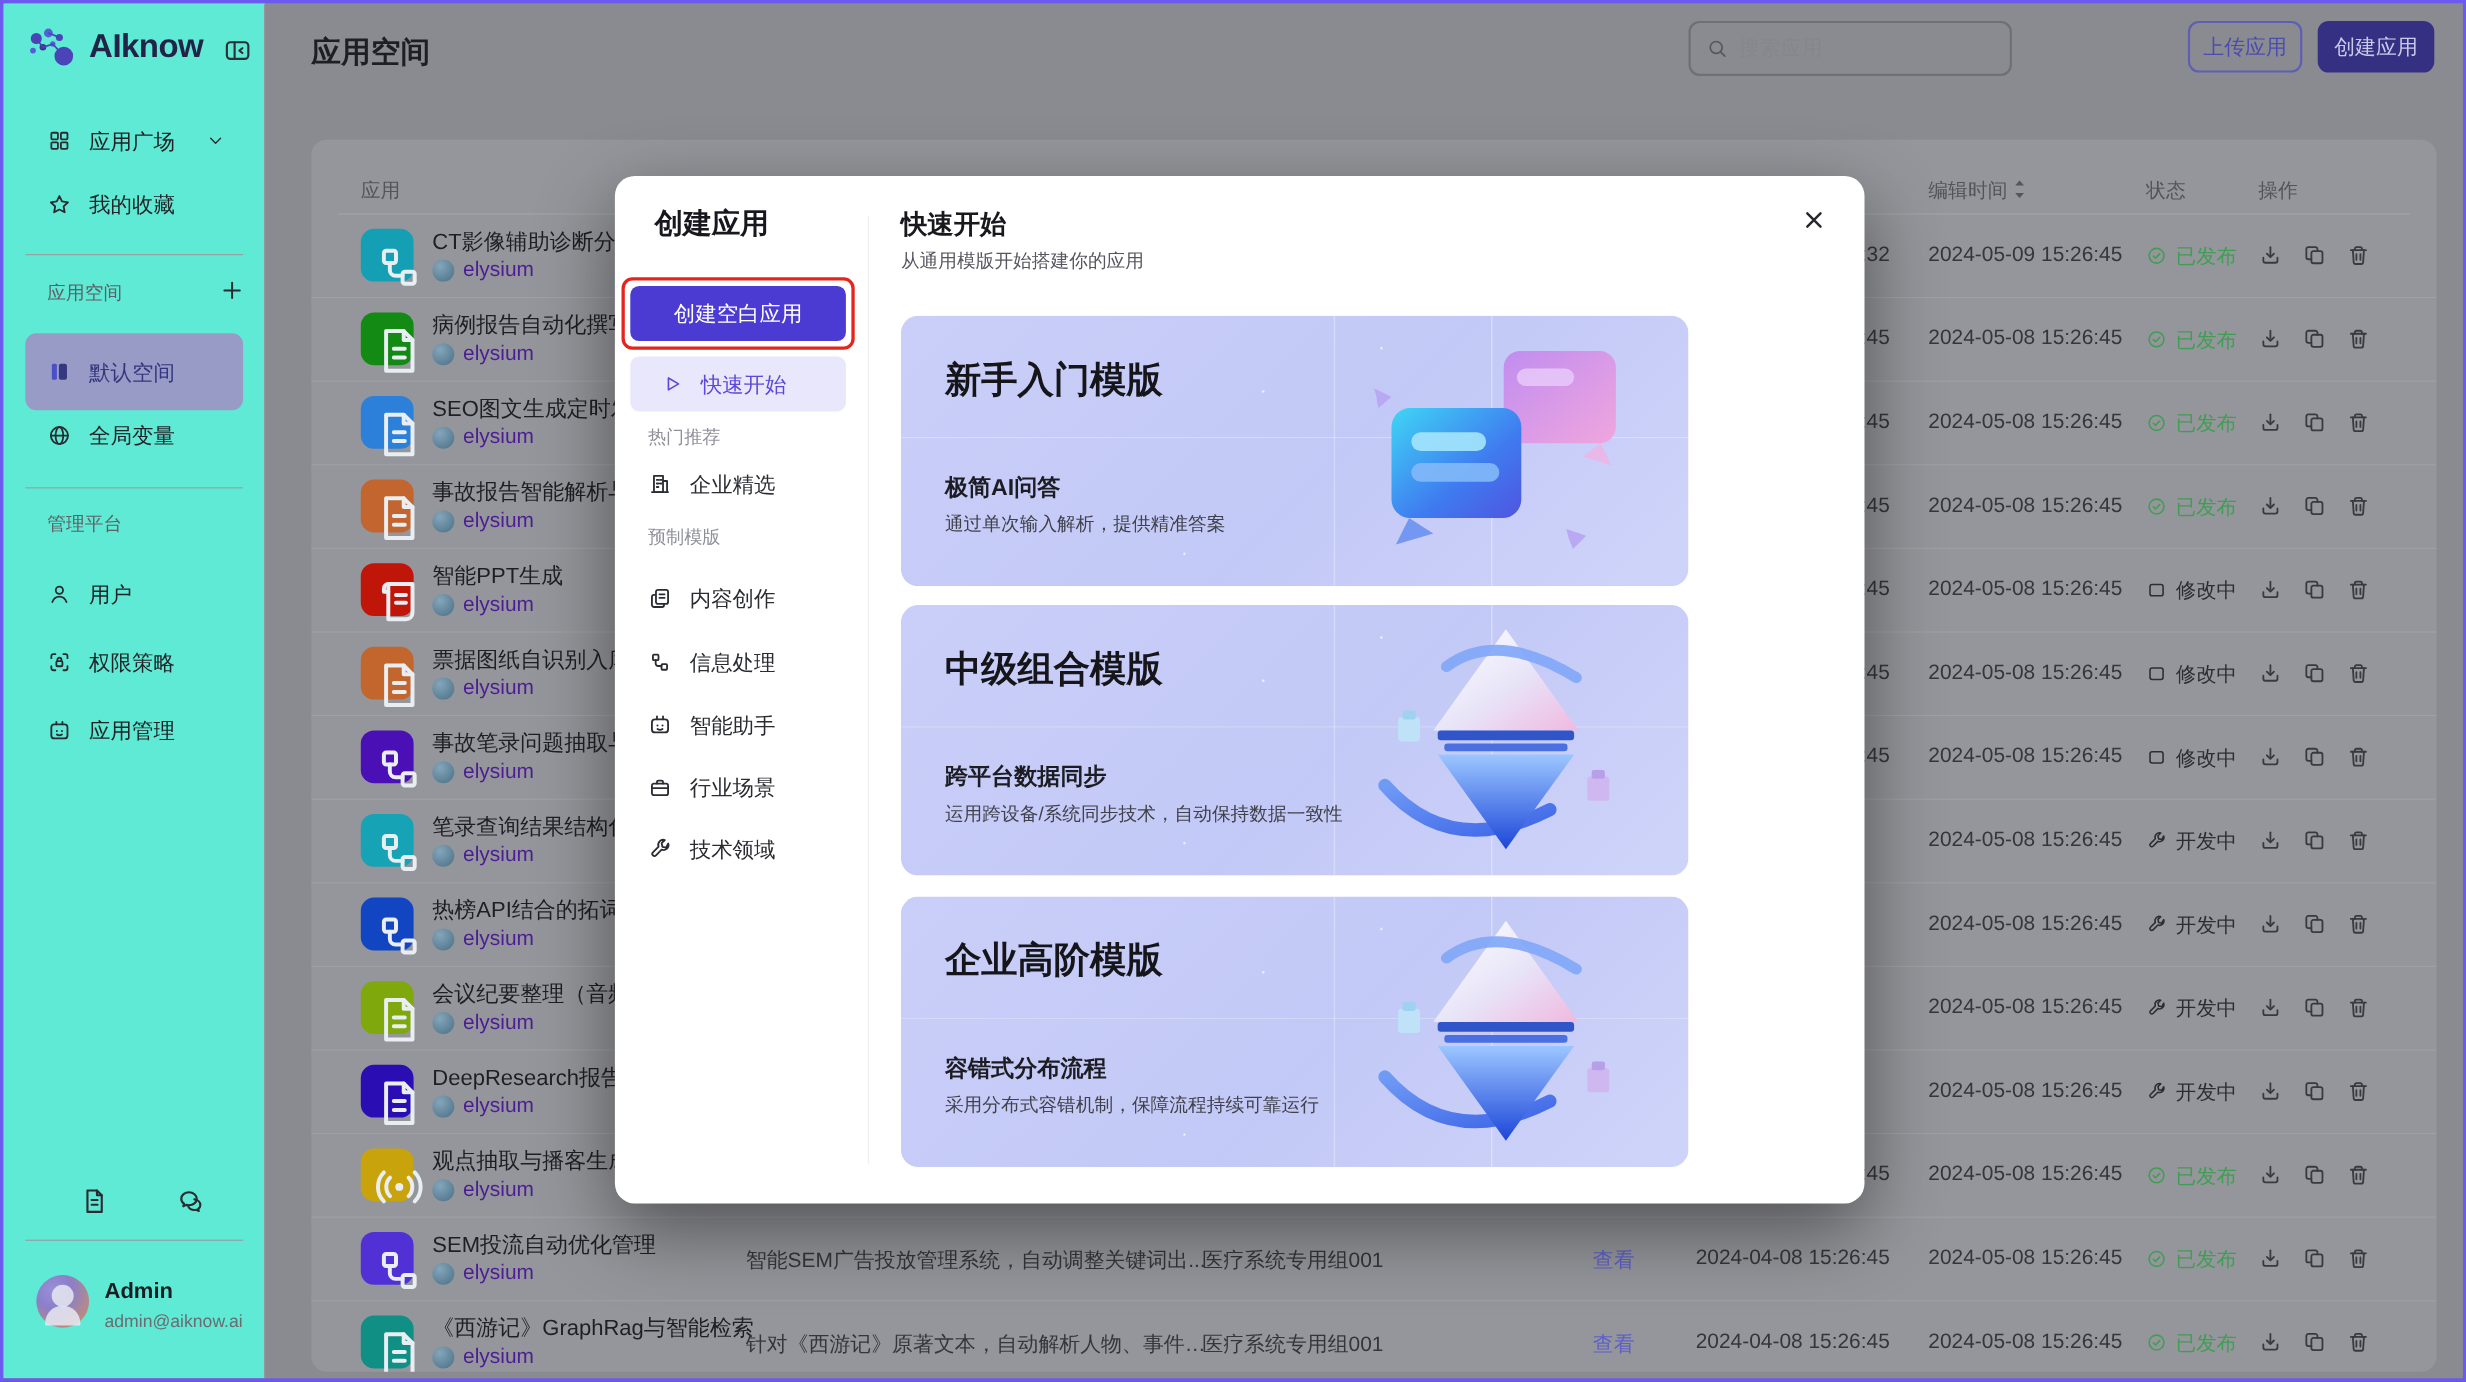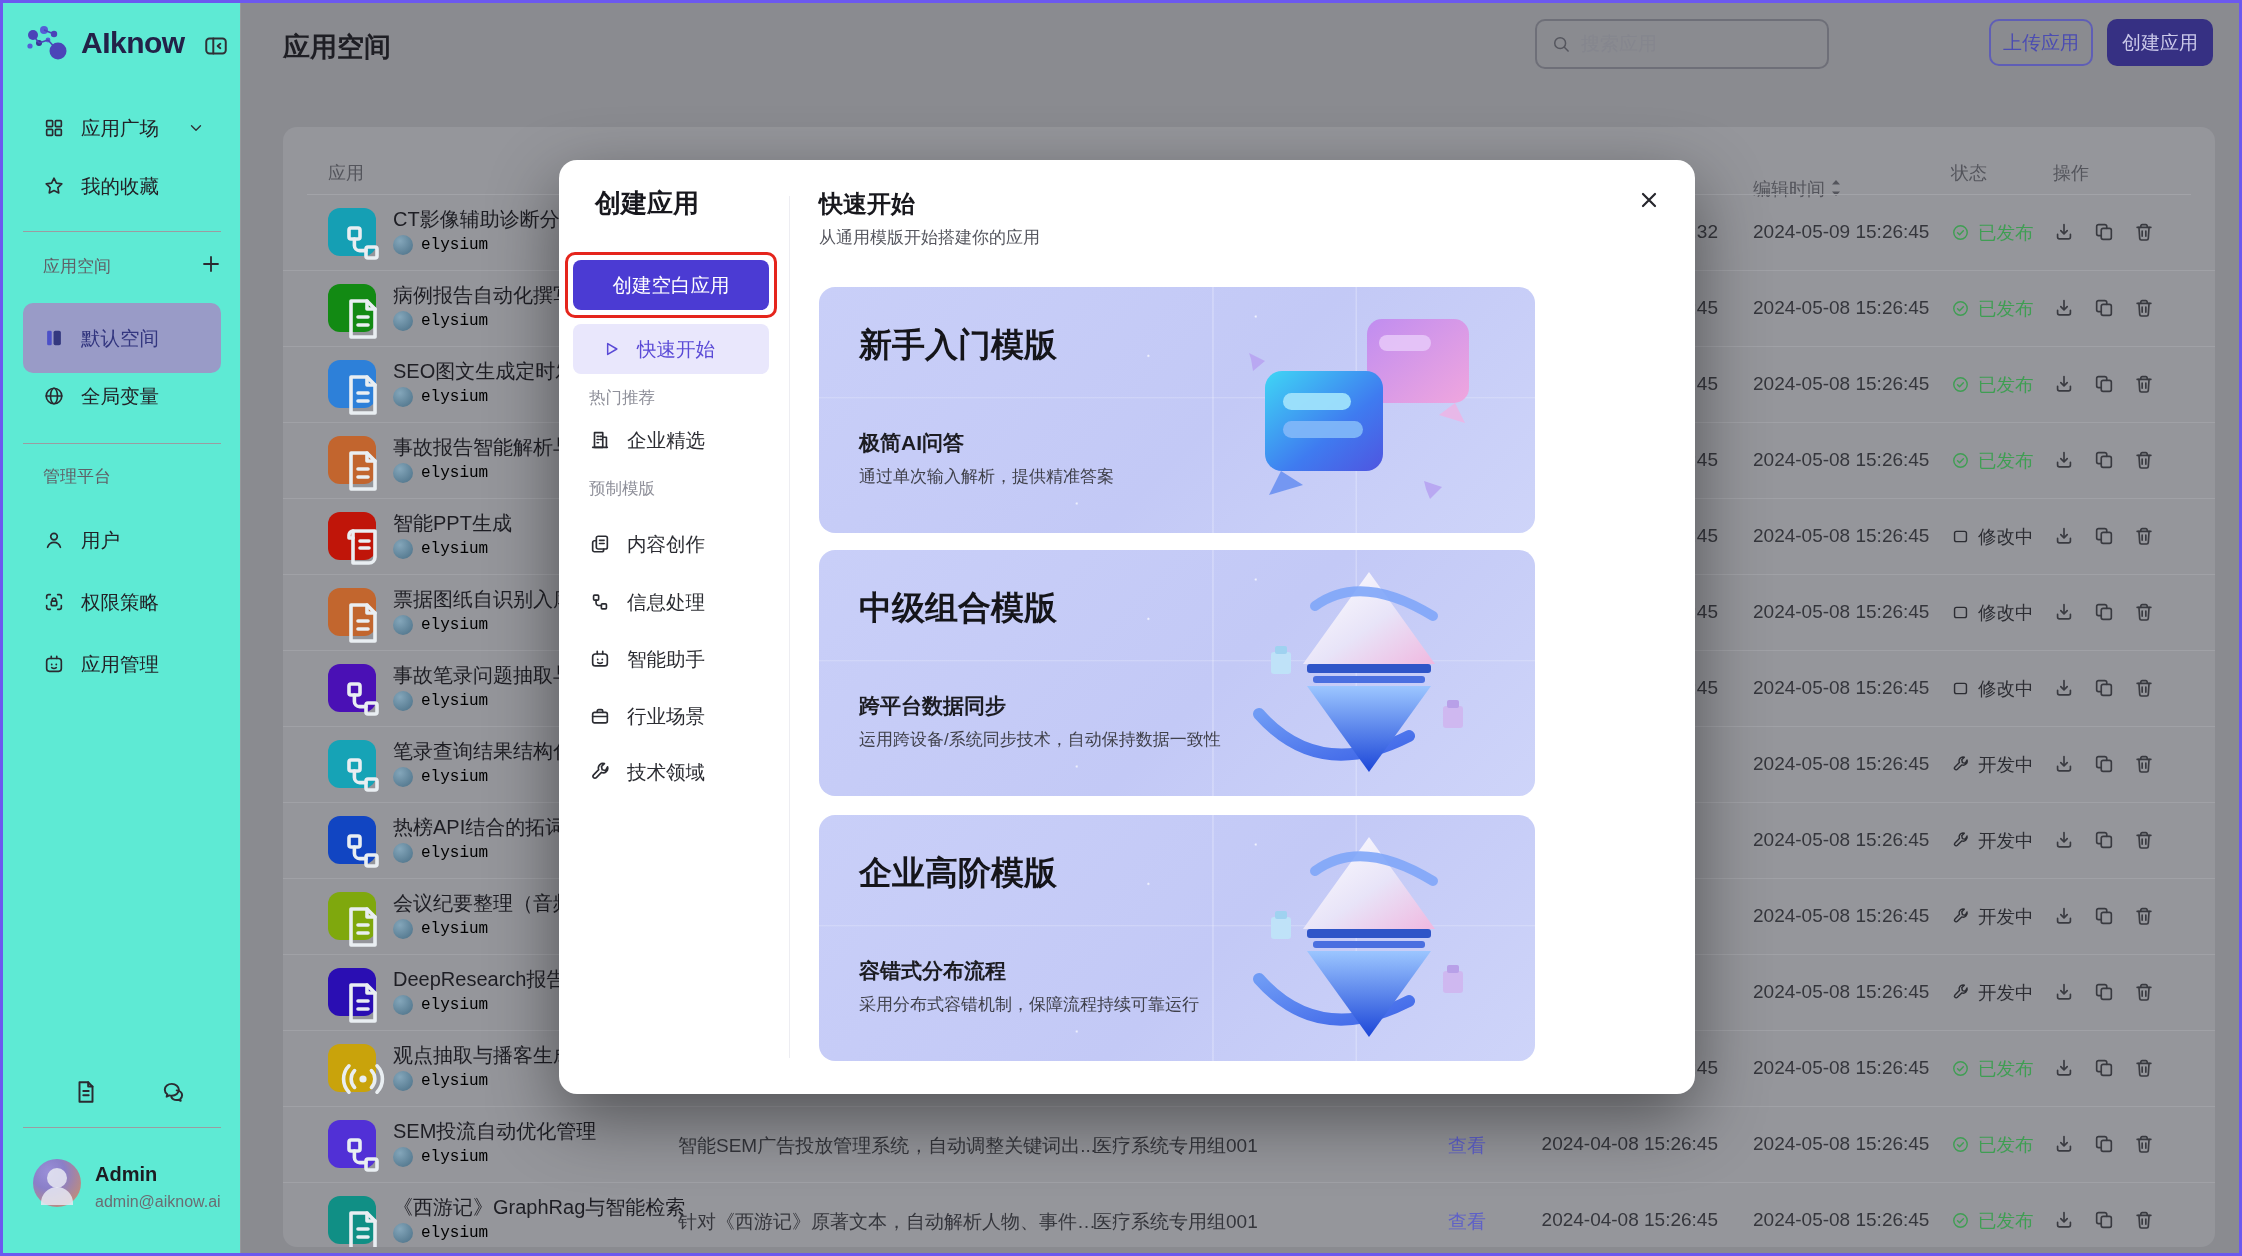--- a/index.html
+++ b/index.html
@@ -39,21 +39,21 @@
   .tcard{left:280px;top:124px;width:1932px;height:1120px;background:#95969b;border-radius:14px;overflow:hidden;}
   .thead{position:absolute;top:34px;font-size:18px;color:#54555c;}
   .thead-div{position:absolute;left:24px;top:67px;width:1884px;height:1px;background:#a2a3a8;}
   .rows{position:absolute;left:0;top:68px;width:100%;}
   .trow{position:relative;width:100%;height:75px;border-bottom:1px solid #a0a1a6;}
   .tile{position:absolute;left:45px;top:13px;width:48px;height:48px;border-radius:12px;color:#e9eef2;}
   .tile svg{position:absolute;left:11px;top:11px;width:26px;height:26px;}
   .appname{position:absolute;left:110px;top:11px;font-size:20px;font-weight:500;color:#1e1e24;white-space:nowrap;}
   .owner{position:absolute;left:110px;top:40px;display:flex;align-items:center;gap:8px;}
   .chip{width:20px;height:20px;border-radius:50%;background:radial-gradient(circle at 35% 30%,#84a6ba,#496e85);}
-  .owner span{font-size:16px;color:#000000;font-family:Liberation Mono, monospace;}
+  .owner span{font-size:19px;color:#4c1d95;}
   .cell{position:absolute;top:26px;font-size:19px;color:#35363c;white-space:nowrap;}
   .c-desc{left:395px;width:430px;overflow:hidden;text-overflow:ellipsis;}
   .c-group{left:810px;}
   .c-view{left:1165px;color:#5e60c8;font-weight:500;cursor:pointer;}
   .c-pub{left:1235px;width:200px;text-align:right;}
   .c-edit{left:1470px;}
   .status{position:absolute;left:1668px;top:25px;display:flex;align-items:center;gap:8px;font-size:18.5px;font-weight:400;}
   .status .ic{width:19px;height:19px;}
   .ops{position:absolute;left:1770px;top:26px;display:flex;gap:18px;color:#393a40;}
   .ops .ic{width:22px;height:22px;cursor:pointer;}
@@ -230,21 +230,21 @@
           <path d="M16 16l4.5 4.5"></path>
         </svg>
       </span>
     <span class="search-ph">搜索应用</span>
   </div>
   <div class="abs btn btn-upload">上传应用</div>
   <div class="abs btn btn-create">创建应用</div>
 
   <div class="abs tcard">
     <div class="thead" style="left:45px;">应用</div>
-    <div class="thead" style="left:1470px;margin-top:16px;"><span>编辑时间</span><span class="sort"><svg viewBox="0 0 14 18">
+    <div class="thead" style="left:1470px;"><span>编辑时间</span><span class="sort"><svg viewBox="0 0 14 18">
             <path d="M7 1l4 4.6H3z" fill="currentColor"></path>
             <path d="M7 17l-4-4.6h8z" fill="currentColor"></path>
           </svg></span></div>
     <div class="thead" style="left:1668px;">状态</div>
     <div class="thead" style="left:1770px;">操作</div>
     <div class="thead-div"></div>
     <div class="rows" id="rows">
         <div class="trow">
           <span class="tile" style="background:#159fb4">
             <svg class="lineic" viewBox="0 0 24 24">

